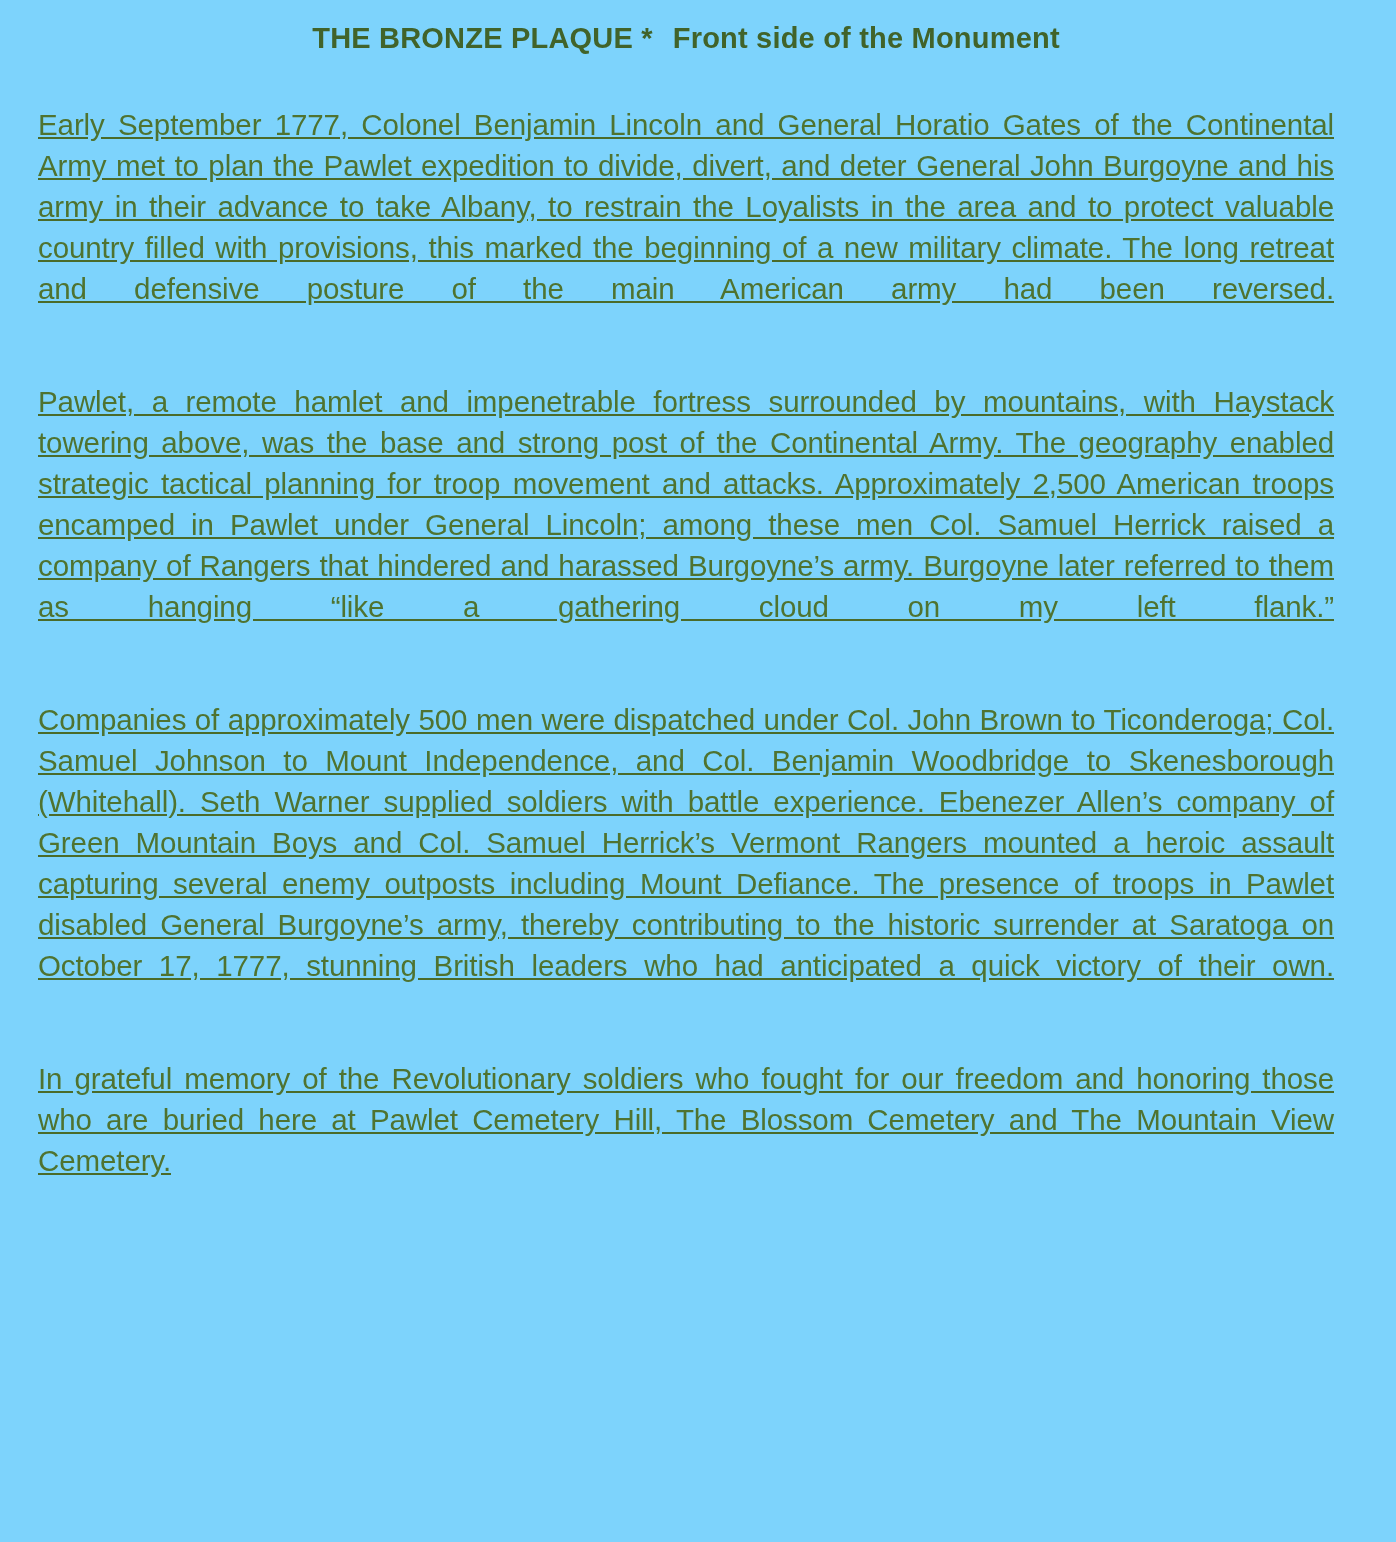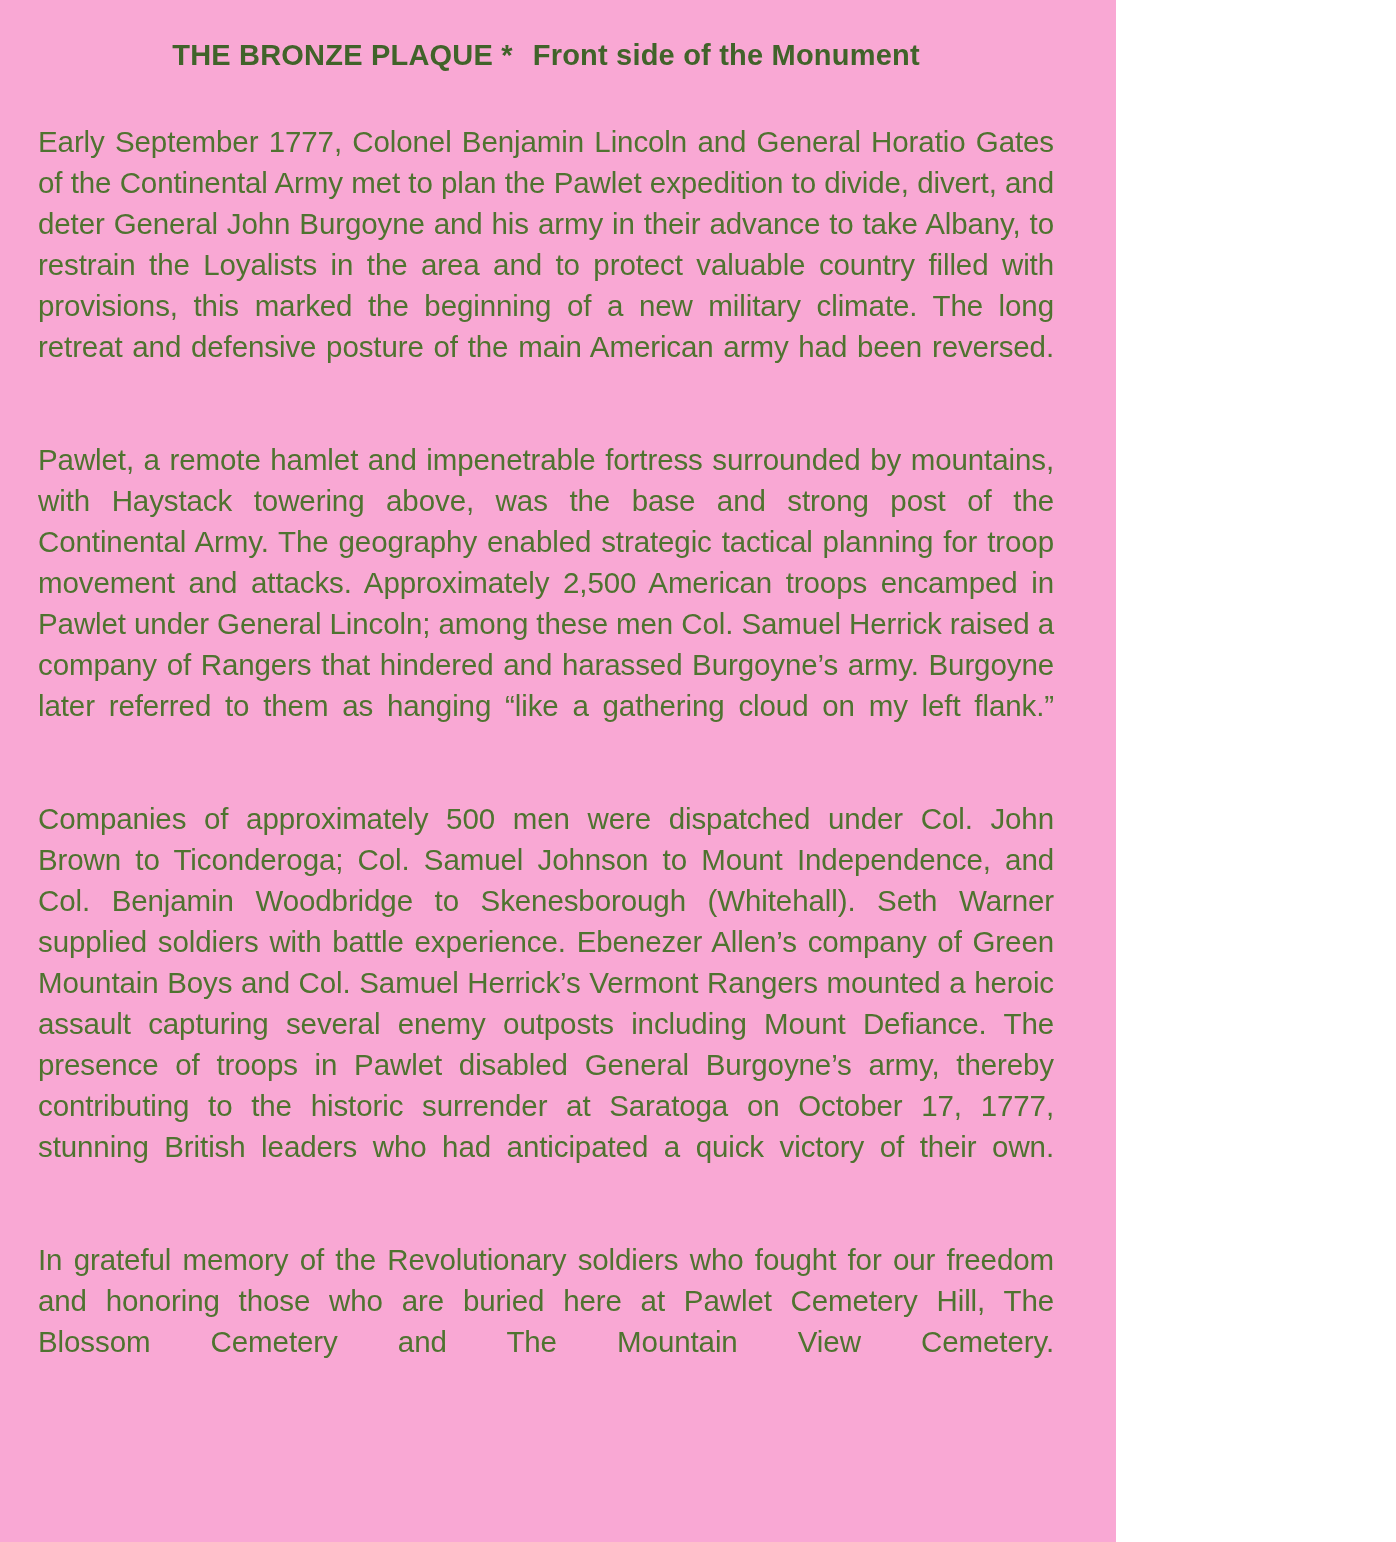--- a/index.html
+++ b/index.html
@@ -8,40 +8,41 @@
     background: #ffffff;
   }
   body {
     width: 1396px;
     height: 1542px;
     font-family: "Liberation Sans", sans-serif;
     color: #4a6b2a;
     -webkit-font-smoothing: antialiased;
   }
   .page {
-    width: 1116px;
+    width: 1396px;
     min-height: 1542px;
     box-sizing: border-box;
-    padding: 29px 62px 40px 38px;
-    background: #f9a8d4;
+    padding: 12px 62px 40px 38px;
+    background: #7dd3fc;
   }
   .doc-title {
     text-align: center;
     font-size: 29px;
     font-weight: bold;
     color: #41632a;
     letter-spacing: 0.2px;
     margin: 8px 0 0 0;
     line-height: 1.3;
   }
   .doc-title .star {
     padding: 0 10px;
   }
   .body-block {
     margin-top: 46px;
+    text-decoration: underline;
   }
   p.para {
     font-size: 29.5px;
     line-height: 1.39;
     color: #4f7330;
     text-align: justify;
     text-justify: inter-word;
     margin: 0 0 31px 0;
     letter-spacing: -0.1px;
   }

